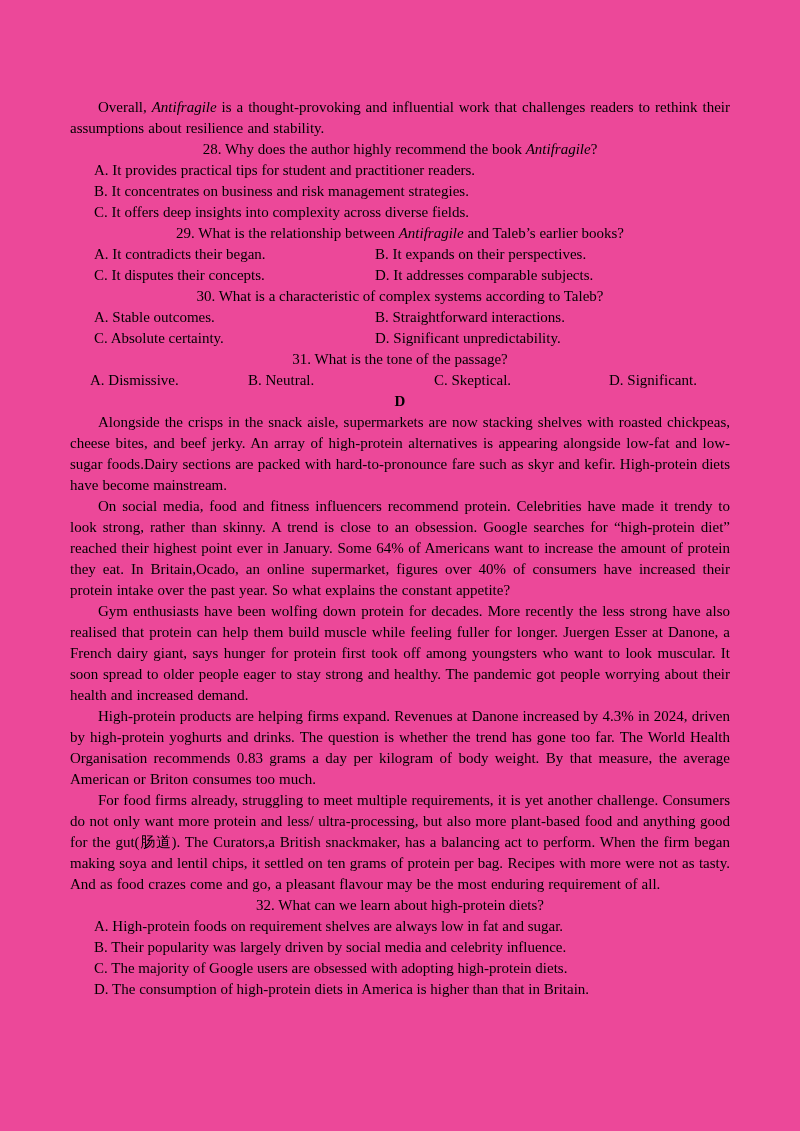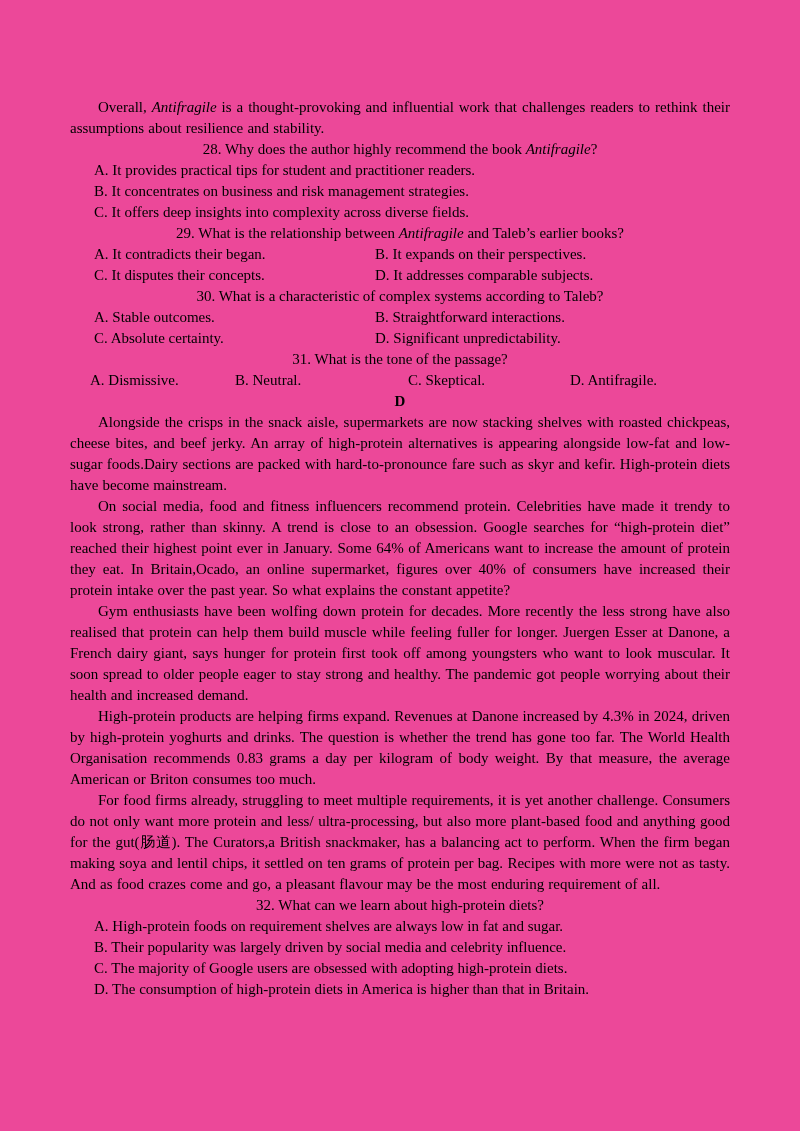--- a/index.html
+++ b/index.html
@@ -29,20 +29,21 @@
   .opt { padding-left: 24px; }
   .opt-grid-2 {
     display: grid;
     grid-template-columns: 281px 1fr;
     padding-left: 24px;
   }
   .opt-grid-4 {
     display: grid;
     grid-template-columns: 145px 173px 162px auto;
     padding-left: 20px;
+    gap: 13px;
   }
   .section-head {
     text-align: center;
     font-weight: bold;
   }
   i { font-style: italic; }
 </style>
 </head>
 <body>
 
@@ -76,21 +77,21 @@
       <p>D. Significant unpredictability.</p>
     </div>
   </div>
 
   <div>
     <p class="stem">31. What is the tone of the passage?</p>
     <div class="opt-grid-4">
       <p>A. Dismissive.</p>
       <p>B. Neutral.</p>
       <p>C. Skeptical.</p>
-      <p>D. Antifragile.</p>
+      <p>D. Significant.</p>
     </div>
   </div>
 
   <p class="section-head">D</p>
 
   <div>
     <p class="para">Alongside the crisps in the snack aisle, supermarkets are now stacking shelves with roasted chickpeas, cheese bites, and beef jerky. An array of high-protein alternatives is appearing alongside low-fat and low-sugar foods.Dairy sections are packed with hard-to-pronounce fare such as skyr and kefir. High-protein diets have become mainstream.</p>
     <p class="para">On social media, food and fitness influencers recommend protein. Celebrities have made it trendy to look strong, rather than skinny. A trend is close to an obsession. Google searches for “high-protein diet” reached their highest point ever in January. Some 64% of Americans want to increase the amount of protein they eat. In Britain,Ocado, an online supermarket, figures over 40% of consumers have increased their protein intake over the past year. So what explains the constant appetite?</p>
     <p class="para">Gym enthusiasts have been wolfing down protein for decades. More recently the less strong have also realised that protein can help them build muscle while feeling fuller for longer. Juergen Esser at Danone, a French dairy giant, says hunger for protein first took off among youngsters who want to look muscular. It soon spread to older people eager to stay strong and healthy. The pandemic got people worrying about their health and increased demand.</p>
     <p class="para">High-protein products are helping firms expand. Revenues at Danone increased by 4.3% in 2024, driven by high-protein yoghurts and drinks. The question is whether the trend has gone too far. The World Health Organisation recommends 0.83 grams a day per kilogram of body weight. By that measure, the average American or Briton consumes too much.</p>

